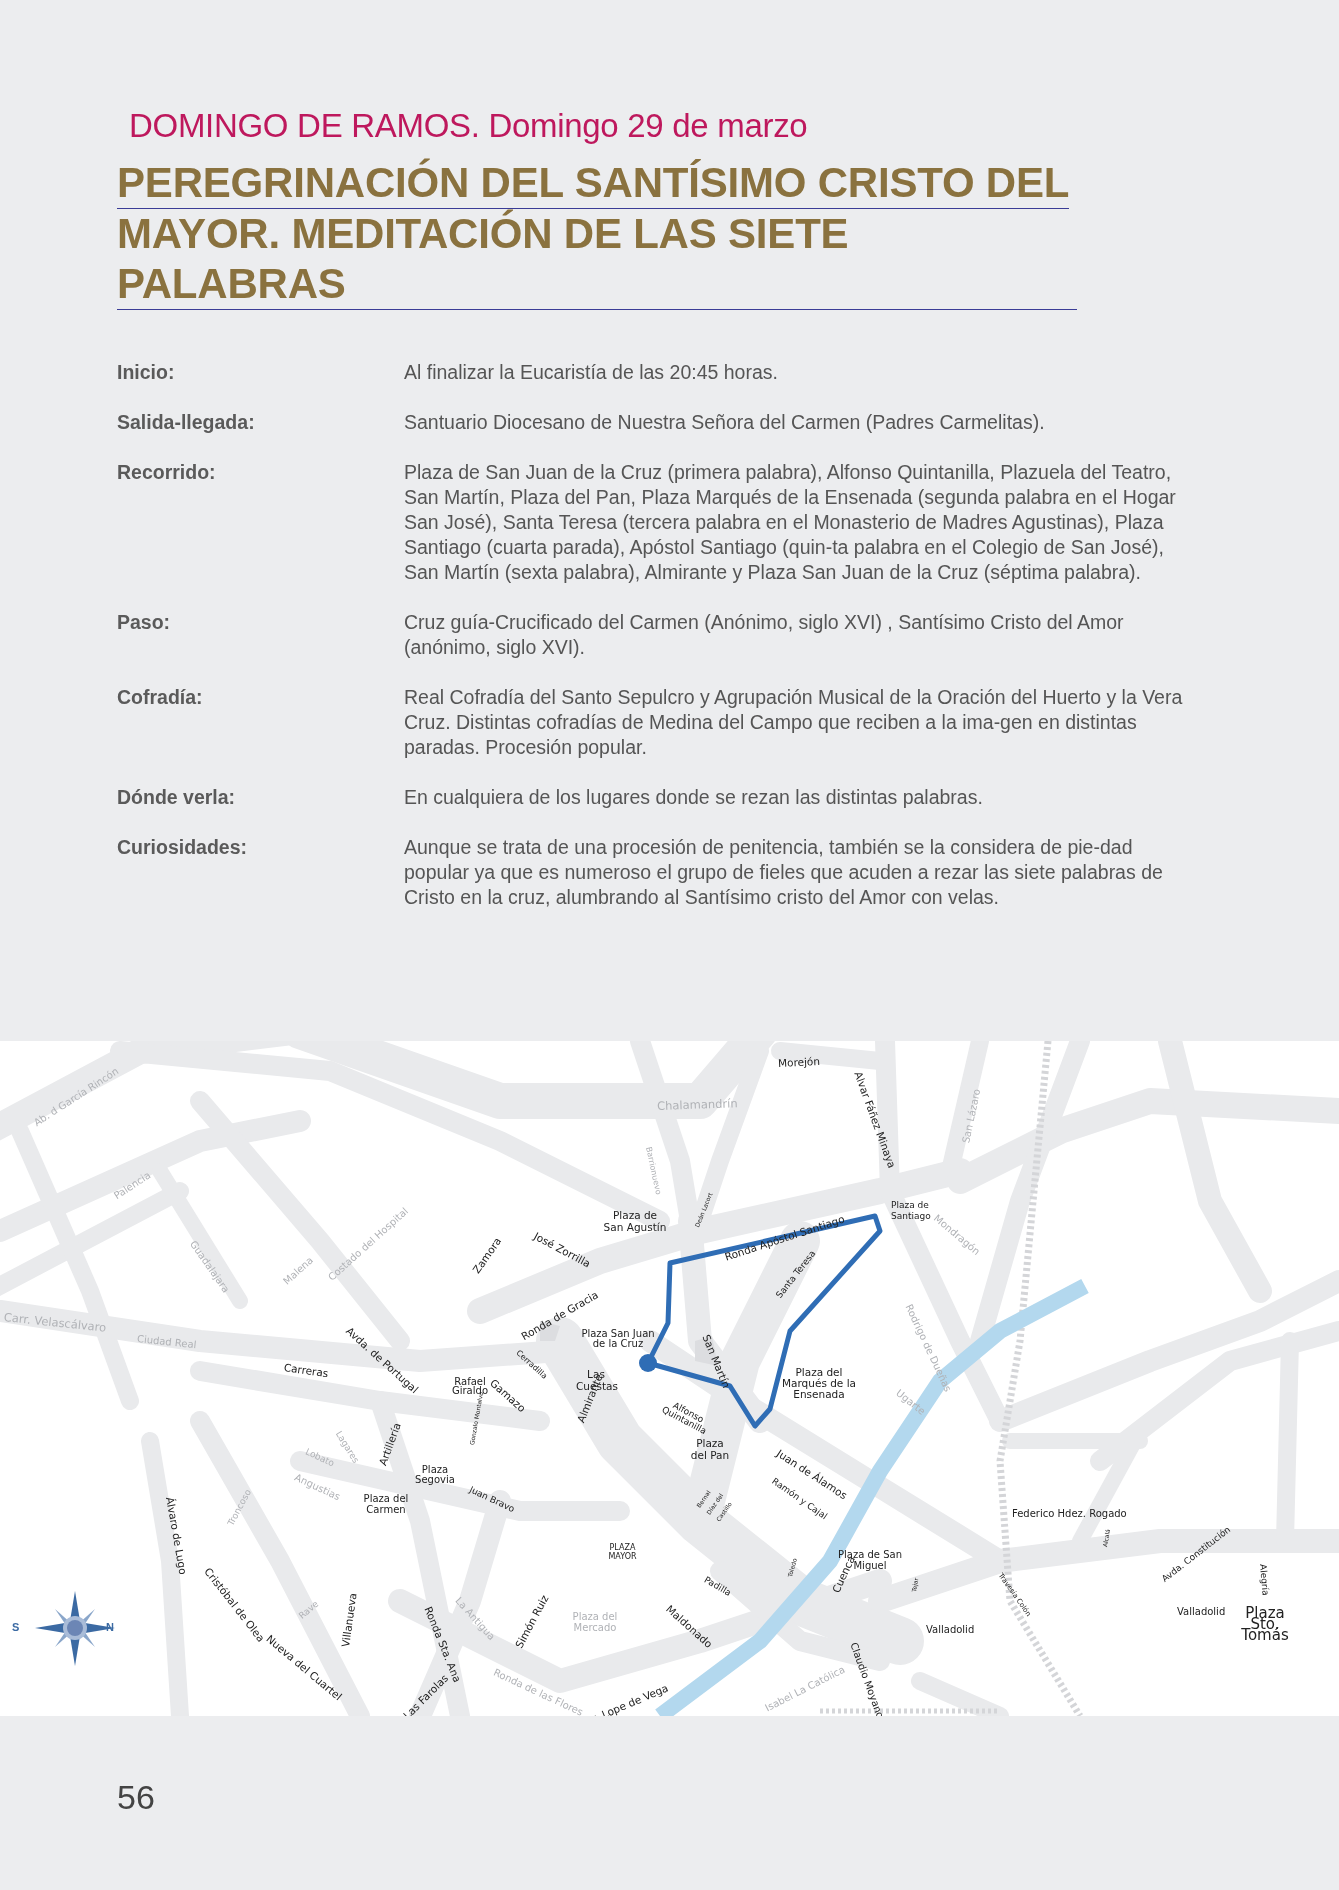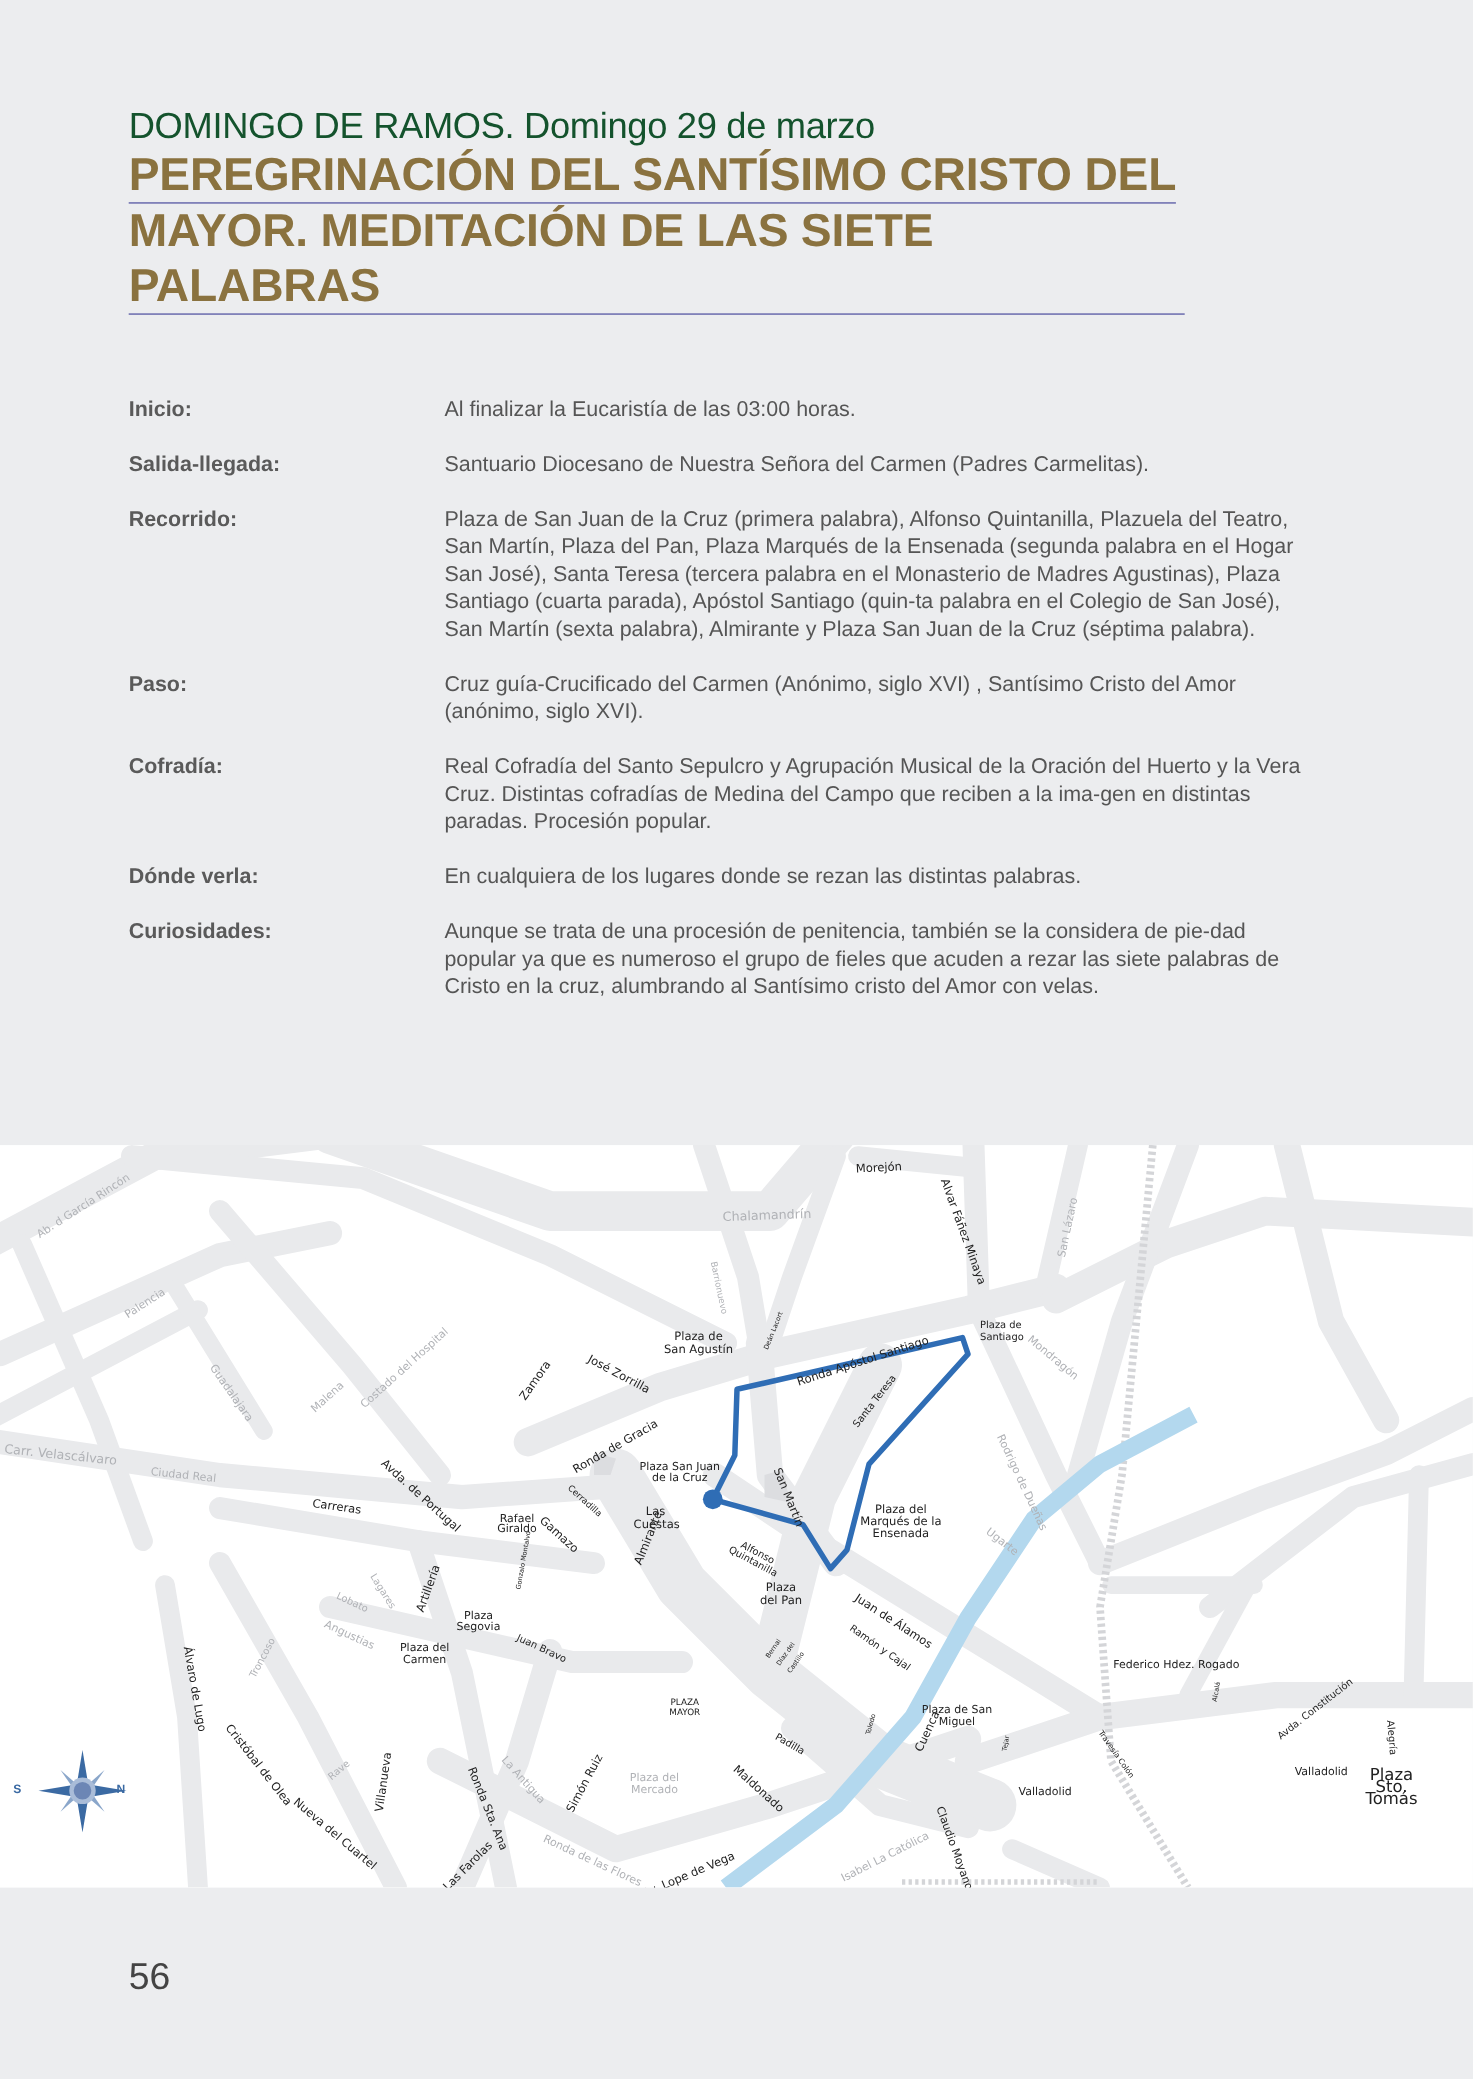--- a/index.html
+++ b/index.html
@@ -5,22 +5,22 @@
     html, body { margin: 0; padding: 0; }
     body {
       width: 1339px; height: 1890px;
       background: #ecedef;
       font-family: "Liberation Sans", sans-serif;
       position: relative; overflow: hidden;
       color: #4a4a4a;
     }
     .header { position: absolute; left: 117px; top: 94px; width: 960px; }
     .subtitle {
-      color: #14532d; font-size: 33px; font-weight: normal;
-      letter-spacing: -0.3px; margin: 0; line-height: 40px;
+      color: #be185d; font-size: 33px; font-weight: normal;
+      letter-spacing: -0.3px; margin: 12px; line-height: 40px;
     }
     .title {
       color: #8a723f; font-size: 42px; font-weight: bold;
       letter-spacing: -0.2px; margin: 0; line-height: 50px;
     }
     .title-line {
       display: inline-block;
       border-bottom: 1.5px solid #3a3c96;
       padding-bottom: 0px;
     }
@@ -53,21 +53,21 @@
   <p class="subtitle">DOMINGO DE RAMOS. Domingo 29 de marzo</p>
   <p class="title">
     <span class="title-line">PEREGRINACIÓN DEL SANTÍSIMO CRISTO DEL</span><br>
     <span class="title-line">MAYOR. MEDITACIÓN DE LAS SIETE PALABRAS</span>
   </p>
 </div>
 
 <div class="info">
   <div class="row">
     <div class="label">Inicio:</div>
-    <div class="value">Al finalizar la Eucaristía de las 03:00 horas.</div>
+    <div class="value">Al finalizar la Eucaristía de las 20:45 horas.</div>
   </div>
   <div class="row">
     <div class="label">Salida-llegada:</div>
     <div class="value">Santuario Diocesano de Nuestra Señora del Carmen (Padres Carmelitas).</div>
   </div>
   <div class="row">
     <div class="label">Recorrido:</div>
     <div class="value">Plaza de San Juan de la Cruz (primera palabra), Alfonso Quintanilla, Plazuela del Teatro, San Martín, Plaza del Pan, Plaza Marqués de la Ensenada (segunda palabra en el Hogar San José), Santa Teresa (tercera palabra en el Monasterio de Madres Agustinas), Plaza Santiago (cuarta parada), Apóstol Santiago (quin-ta palabra en el Colegio de San José), San Martín (sexta palabra), Almirante y Plaza San Juan de la Cruz (séptima palabra).</div>
   </div>
   <div class="row">

